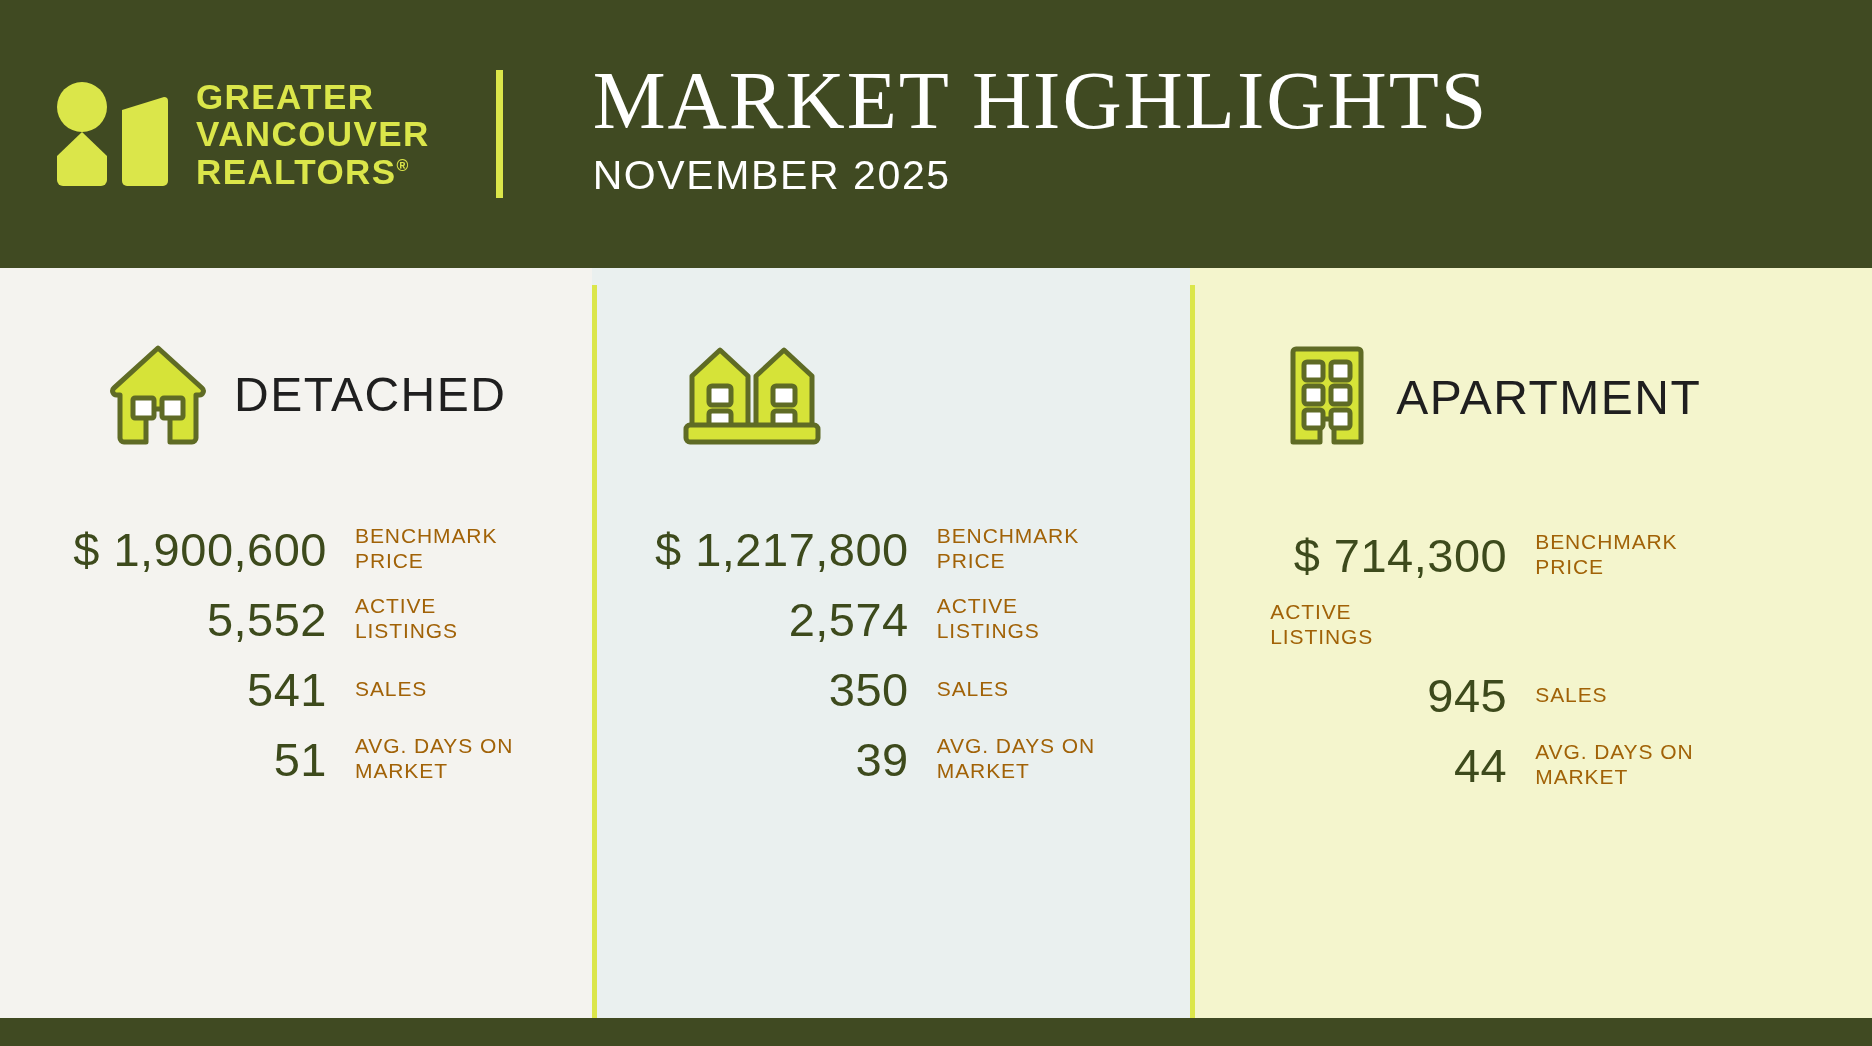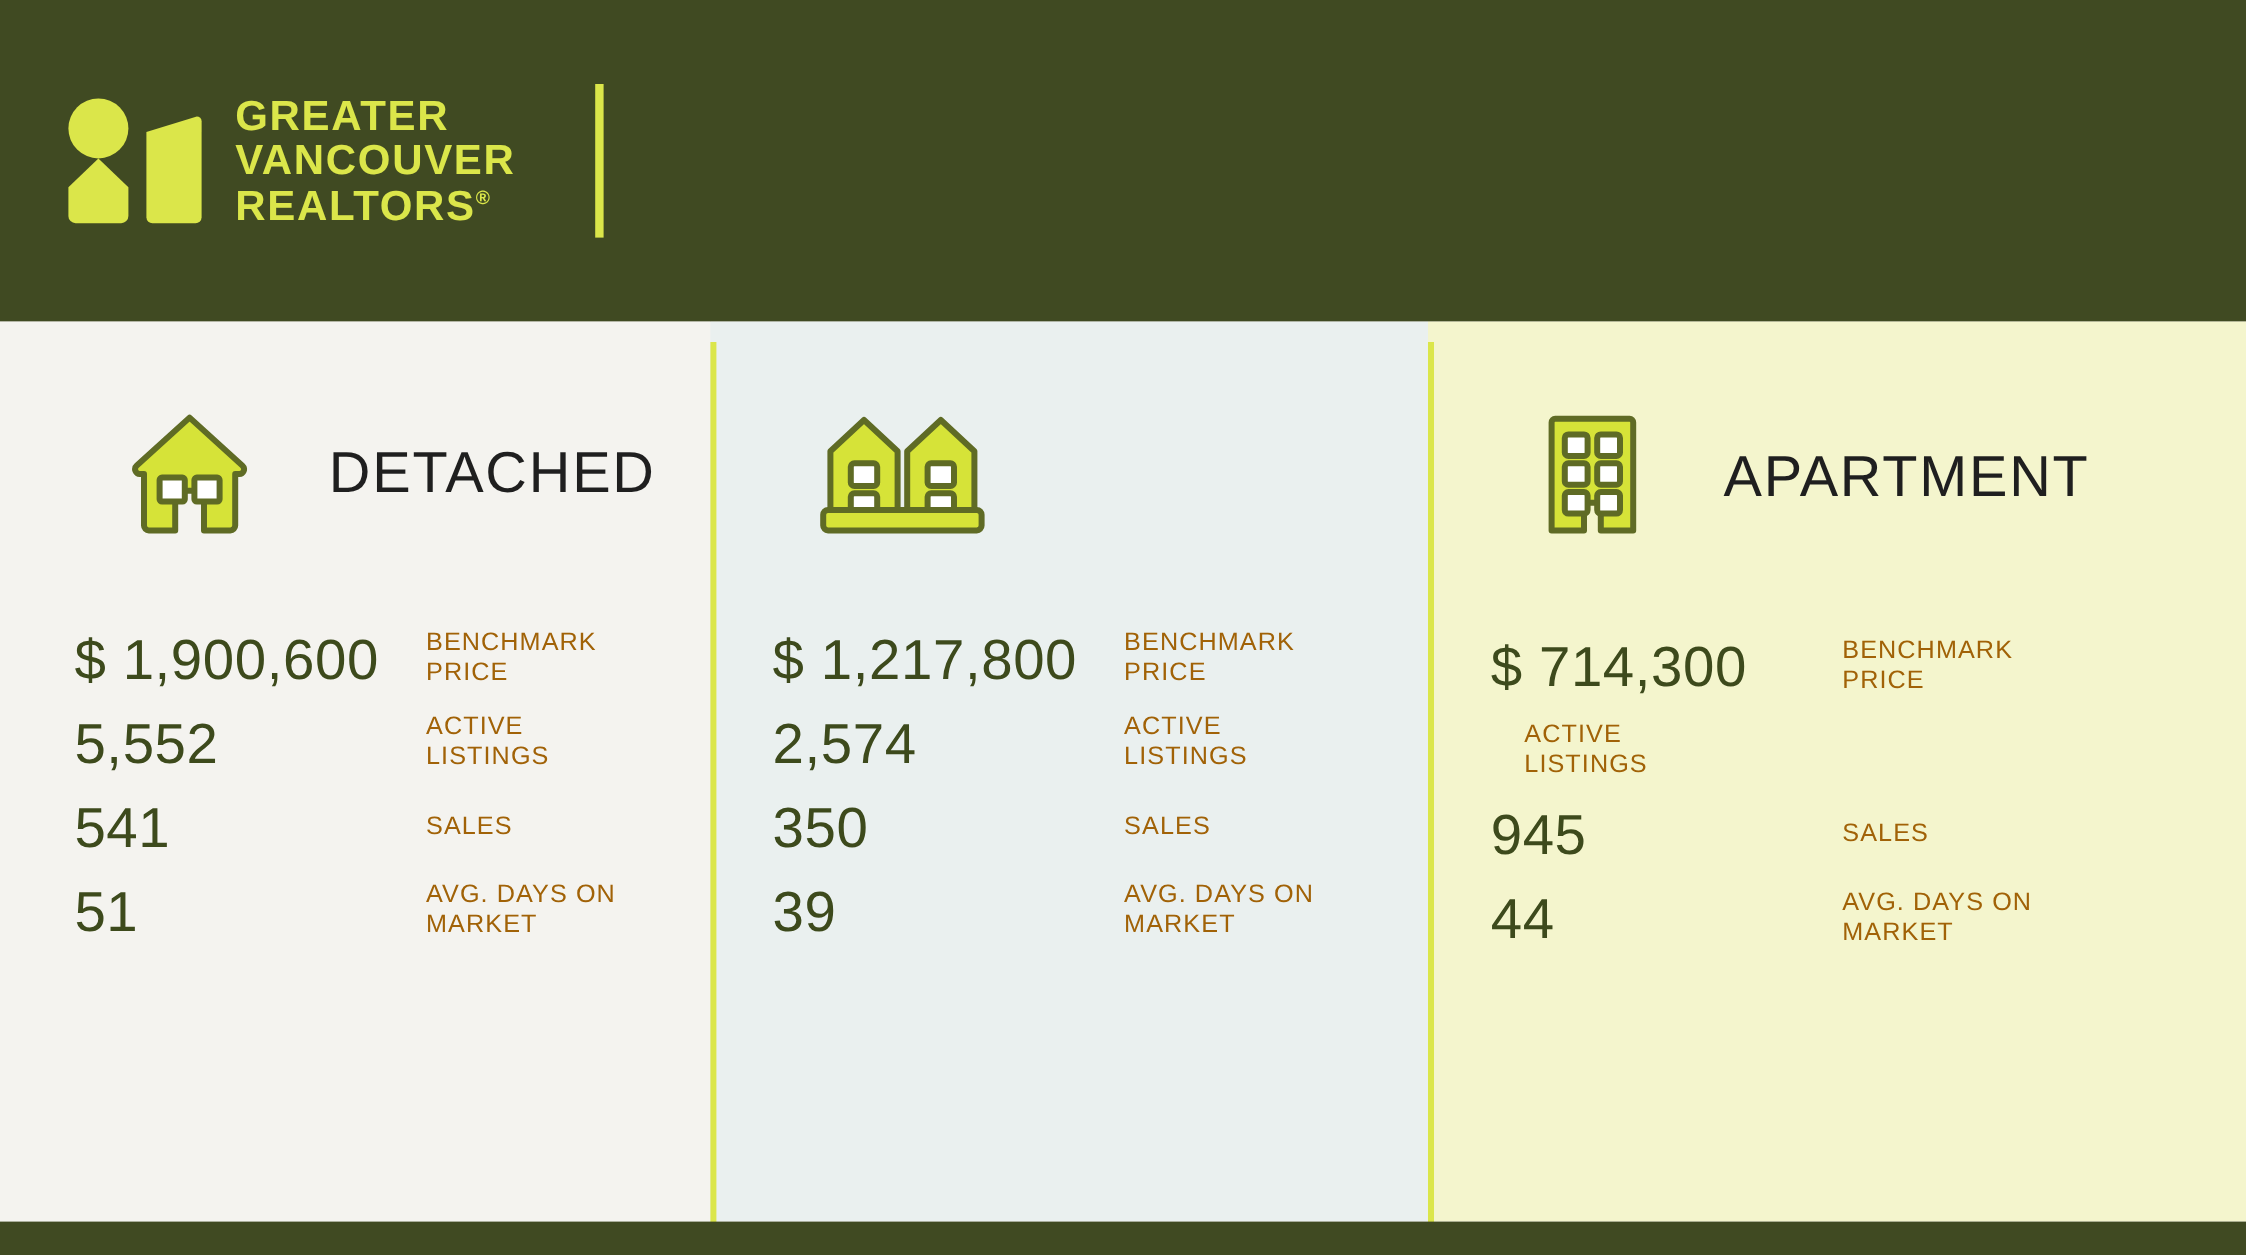--- a/index.html
+++ b/index.html
@@ -122,21 +122,20 @@
     width: 5px;
     height: 734px;
     background: #dbe64a;
   }
 
   .col-head {
     display: flex;
     align-items: center;
     margin-top: 74px;
     margin-left: 110px;
-    gap: 40px;
   }
   .col-1 .col-head { margin-left: 90px; }
   .col-2 .col-head { margin-left: 96px; }
 
   .col-icon {
     flex: none;
     margin-right: 28px;
   }
 
   .col-title {
@@ -158,21 +157,21 @@
 
   .stat-row {
     display: flex;
     align-items: center;
     height: 70px;
   }
 
   .stat-value {
     flex: none;
     width: 265px;
-    text-align: left;
+    text-align: right;
     font-family: "Liberation Sans", sans-serif;
     font-size: 47px;
     color: #3d4a1c;
     white-space: nowrap;
     letter-spacing: 0.5px;
   }
 
   .stat-label {
     margin-left: 28px;
     font-family: "Liberation Sans", sans-serif;
@@ -206,20 +205,24 @@
         <path d="M30 52 L55 76 L55 100 A6 6 0 0 1 49 106 L11 106 A6 6 0 0 1 5 100 L5 76 Z" fill="#dbe64a"></path>
         <path d="M70 30 L112 17 A4 4 0 0 1 116 21 L116 101 A5 5 0 0 1 111 106 L75 106 A5 5 0 0 1 70 101 Z" fill="#dbe64a"></path>
       </svg>
       <div class="brand-wordmark"><span>GREATER</span>
 <span>VANCOUVER</span>
 <span>REALTORS</span><span class="reg">®</span></div>
     </div>
 
     <div class="header-divider"></div>
 
+    <div class="header-titles">
+      <div class="main-title">MARKET HIGHLIGHTS</div>
+      <div class="sub-title">NOVEMBER 2025</div>
+    </div>
   </div>
 
   <div class="columns">
 
     <div class="col col-0">
       <div class="col-head">
         <svg class="col-icon" width="96" height="104" viewBox="0 0 96 104">
           <path d="M48 6 L92 46 a4 4 0 0 1 -3 7 L86 53 L86 96 a4 4 0 0 1 -4 4 L60 100 L60 70 a3 3 0 0 0 -3 -3 L39 67 a3 3 0 0 0 -3 3 L36 100 L14 100 a4 4 0 0 1 -4 -4 L10 53 L7 53 a4 4 0 0 1 -3 -7 Z" fill="#d6e338" stroke="#5f6b25" stroke-width="5" stroke-linejoin="round"></path>
           <rect x="23" y="56" width="21" height="20" rx="2" fill="#ffffff" stroke="#5f6b25" stroke-width="5"></rect>
           <rect x="52" y="56" width="21" height="20" rx="2" fill="#ffffff" stroke="#5f6b25" stroke-width="5"></rect>

